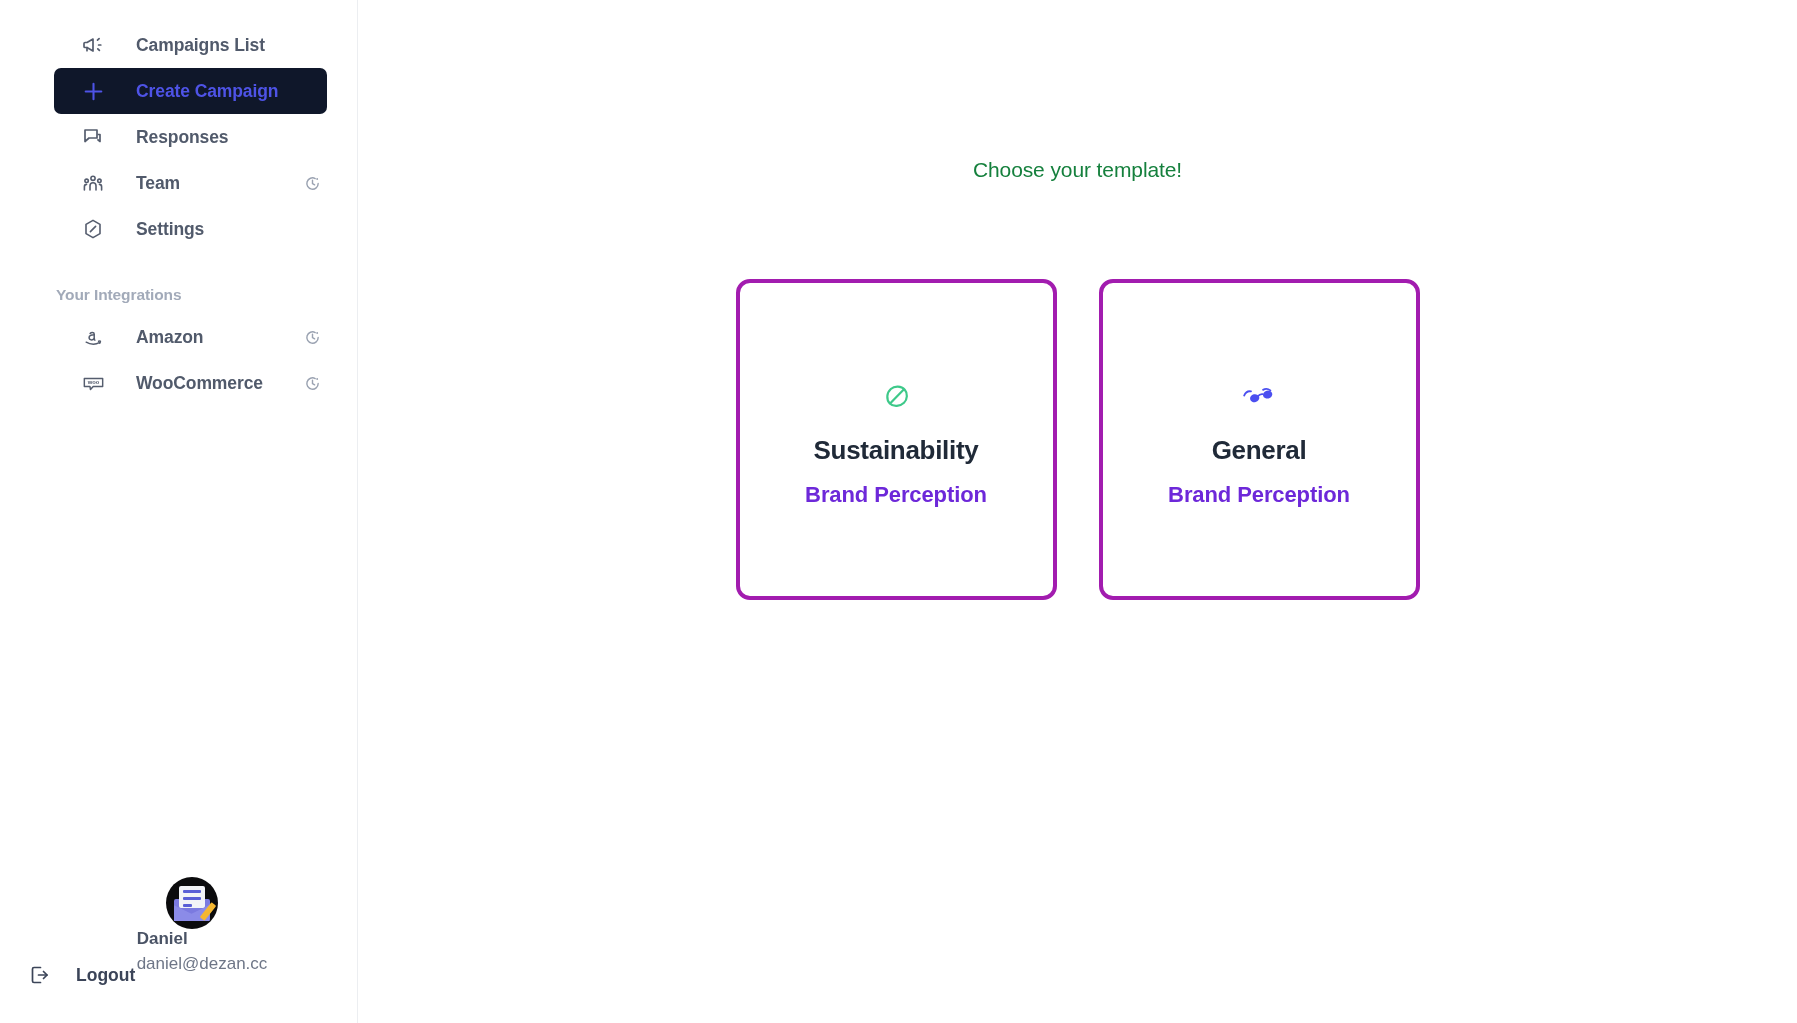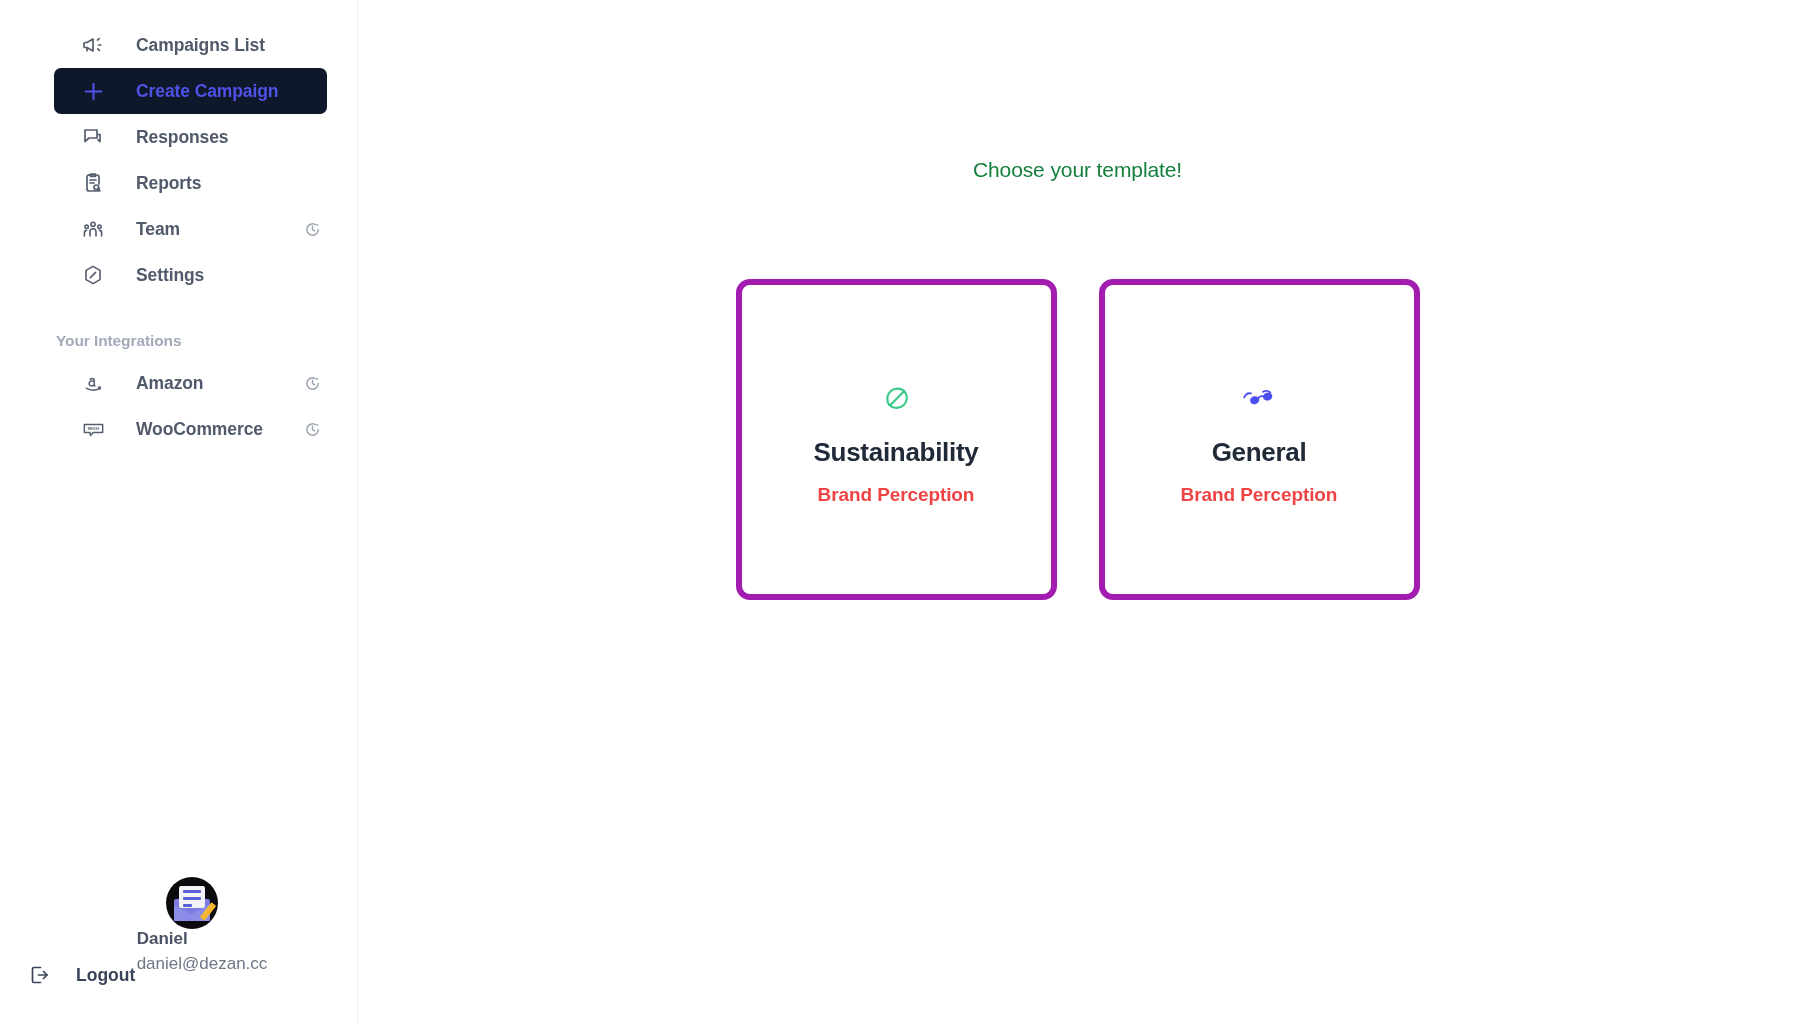--- a/index.html
+++ b/index.html
@@ -138,21 +138,21 @@
     letter-spacing: -0.1px;
   }
   .cards {
     display: flex;
     justify-content: center;
     gap: 42px;
     margin-top: 97px;
   }
   .card {
     width: 321px; height: 321px;
-    border: 6px solid #a21caf;
+    border: 4px solid #a21caf;
     border-radius: 14px;
     background: #fff;
     display: flex;
     flex-direction: column;
     align-items: center;
     justify-content: flex-start;
     cursor: pointer;
   }
   .card .emoji {
     margin-top: 96px;
@@ -162,21 +162,21 @@
   }
   .card.custom .emoji { margin-top: 86px; }
   .card .t1 {
     margin-top: 22px;
     font-size: 26px; font-weight: bold; color: #202a38;
     letter-spacing: -0.3px;
   }
   .card.custom .t1 { margin-top: 26px; }
   .card .t2 {
     margin-top: 16px;
-    font-size: 19px; font-weight: bold; color: #ef4444;
+    font-size: 22px; font-weight: bold; color: #6d28d9;
     letter-spacing: -0.1px;
   }
   .card.custom .t2 { margin-top: 18px; }
 </style>
 </head>
 <body>
 
 <div class="app">
 
   <aside class="sidebar">
@@ -208,33 +208,20 @@
       <div class="nav-item">
         <span class="ico">
           <svg width="24" height="24" viewBox="0 0 24 24" fill="none" stroke="currentColor" stroke-width="1.7" stroke-linejoin="round">
             <path d="M4 5h12v8H8l-4 3.5z"></path>
             <path d="M16.5 9.5H19v7l-2.6-2.2"></path>
           </svg>
         </span>
         <span class="lbl">Responses</span>
       </div>
 
-      <div class="nav-item">
-        <span class="ico">
-          <svg width="24" height="24" viewBox="0 0 24 24" fill="none" stroke="currentColor" stroke-width="1.7" stroke-linecap="round" stroke-linejoin="round">
-            <path d="M8 4h8a2 2 0 0 1 2 2v7"></path>
-            <path d="M18 17v1a2 2 0 0 1-2 2H8a2 2 0 0 1-2-2V6a2 2 0 0 1 2-2"></path>
-            <path d="M9.5 3h5v2.4h-5z"></path>
-            <path d="M9 9h6M9 12h4"></path>
-            <circle cx="15.3" cy="16.3" r="2.3"></circle>
-              <path d="M17.2 18.2l1.6 1.6"></path>
-          </svg>
-        </span>
-        <span class="lbl">Reports</span>
-      </div>
 
       <div class="nav-item">
         <span class="ico">
           <svg width="24" height="24" viewBox="0 0 24 24" fill="none" stroke="currentColor" stroke-width="1.6" stroke-linecap="round" stroke-linejoin="round">
             <circle cx="12" cy="7.3" r="2.1"></circle>
             <path d="M9 19v-4.2a3 3 0 0 1 6 0V19"></path>
             <circle cx="5.6" cy="9.8" r="1.7"></circle>
               <path d="M3.4 19v-3.3a2.3 2.3 0 0 1 2.2-2.3"></path>
             <circle cx="18.4" cy="9.8" r="1.7"></circle>
               <path d="M20.6 19v-3.3a2.3 2.3 0 0 0-2.2-2.3"></path>

